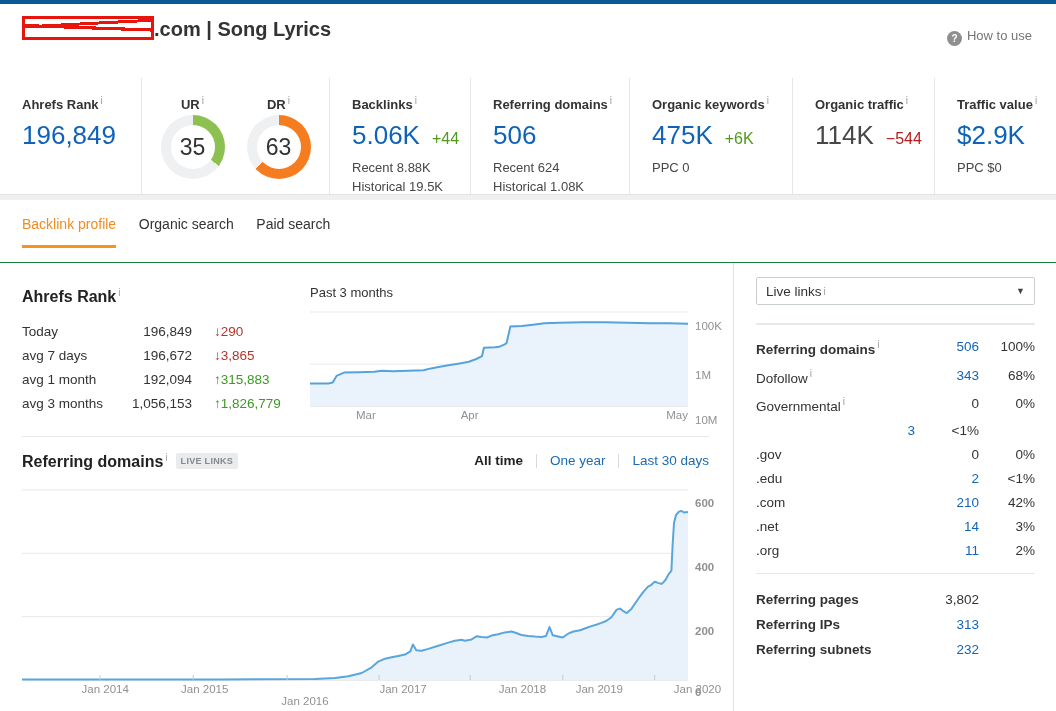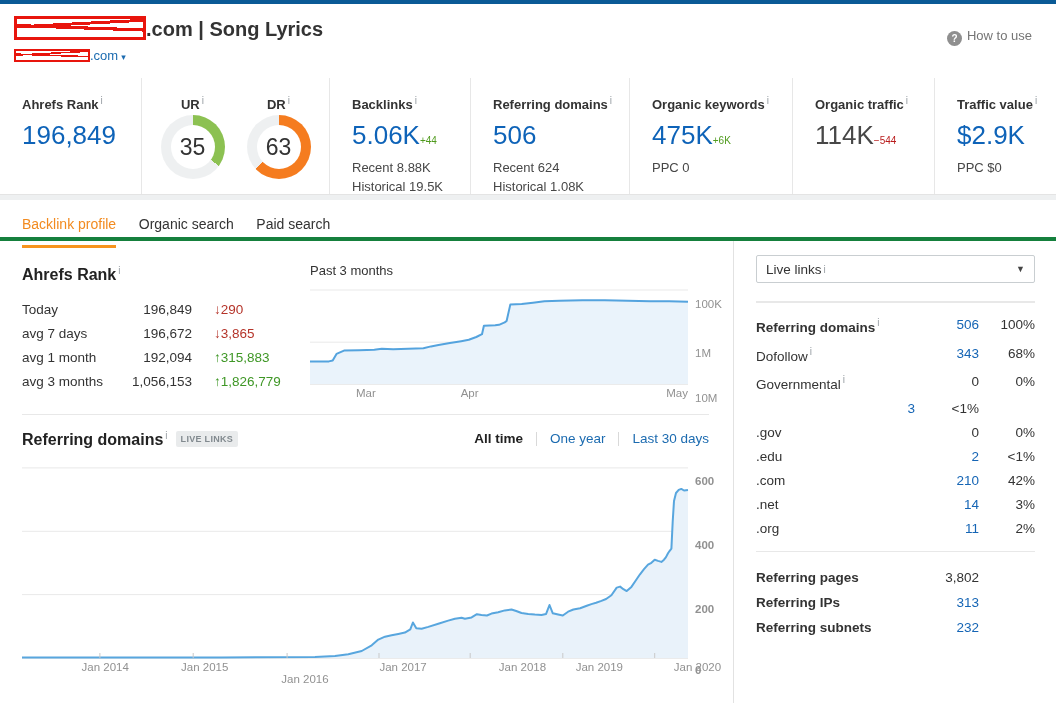--- a/index.html
+++ b/index.html
@@ -6,21 +6,21 @@
   html,body { margin:0; padding:0; }
   body {
     width:1056px; height:711px; overflow:hidden;
     font-family:"Liberation Sans", sans-serif;
     color:#333; background:#fff; font-size:13px;
     position:relative;
   }
   .top-strip { height:4px; background:#0a5a96; }
 
   
-  .header { height:74px; position:relative; padding:12px 22px 0 14px; background:#fff; }
+  .header { height:74px; position:relative; padding:12px 22px 0 22px; background:#fff; }
   .site-title { font-size:20px; font-weight:bold; margin:0; color:#333; line-height:26px; }
   .redact { display:inline-block; border:3px solid #e8150d; vertical-align:-4px;
             background:
               linear-gradient(2deg, transparent 44%, #e8150d 44%, #e8150d 58%, transparent 58%),
               linear-gradient(-3deg, transparent 62%, #e8150d 62%, #e8150d 74%, transparent 74%);
             width:132px; height:24px; }
   .redact.small { width:76px; height:13px; border-width:2px; vertical-align:-2px; }
   .domain-row { margin-top:6px; font-size:13px; color:#1c6bb0; }
   .domain-row .caret { font-size:9px; color:#1c6bb0; margin-left:3px; }
   .how-to-use { position:absolute; right:24px; top:24px; color:#757575; font-size:13px; }
@@ -28,38 +28,38 @@
               background:#8f8f8f; color:#fff; font-size:10px; font-weight:bold;
               text-align:center; line-height:15px; margin-right:5px; vertical-align:-2px; }
 
   
   .metrics { display:flex; height:117px; border-bottom:1px solid #e4e4e4; background:#fff; }
   .m-cell { border-right:1px solid #e7e7e7; padding:17px 0 0 22px; }
   .m-cell:last-child { border-right:none; }
   .m-label { font-weight:bold; font-size:13px; color:#333; white-space:nowrap; }
   .m-value { font-size:26px; color:#0e63b8; margin-top:8px; white-space:nowrap; }
   .m-value.dark { color:#474747; }
-  .m-delta { font-size:10px; margin-left:0;text-align:right; }
+  .m-delta { font-size:16px; margin-left:12px;text-align:right; }
   .pos { color:#4f9a1c; } .neg { color:#b91c1c; }
   .m-sub { font-size:13px; color:#474747; line-height:19px; margin-top:7px; }
   .c-rank { width:142px; }
   .c-donuts { width:188px; display:flex; justify-content:center; gap:22px; padding-left:0; }
   .c-backlinks { width:141px; } .c-refdomains { width:159px; }
   .c-keywords { width:163px; } .c-traffic { width:142px; } .c-value { width:121px; }
   .donut-wrap { text-align:center; }
   .donut-label { font-weight:bold; font-size:13px; margin-bottom:3px; }
   .donut { position:relative; width:64px; height:64px; border-radius:50%; }
   .donut::after { content:""; position:absolute; inset:10px; background:#fff; border-radius:50%; }
   .donut .donut-num { position:absolute; inset:0; display:flex; align-items:center;
                       justify-content:center; font-size:23px; color:#333; z-index:2; }
 
   .gap-strip { height:5px; background:#eef0f1; }
 
   
-  .tabbar { height:41px; background:#fff; border-bottom:4px solid #15803d; padding-left:22px; }
+  .tabbar { height:63px; background:#fff; border-bottom:1px solid #15803d; padding-left:22px; }
   .tab { display:inline-block; position:relative; line-height:48px; height:48px;
          font-size:14px; color:#333; margin-right:19px; cursor:pointer; }
   .tab.active { color:#f28b20; }
   .tab.active::after { content:""; position:absolute; left:0; right:0; bottom:0;
                        height:3px; background:#f7941e; }
 
   
   .content { display:flex; height:462px; }
   .main { width:733px; }
   .sidebar { flex:1; border-left:1px solid #e2e2e2; padding:0 21px 0 22px; }
@@ -120,21 +120,20 @@
   .totals { padding:13px 0 12px 0; font-size:13.5px; }
   .totals .s-row3 { line-height:25px; }
 </style>
 </head>
 <body>
 
 <div class="top-strip"></div>
 
 <div class="header">
   <h1 class="site-title"><span class="redact"></span><span>.com | Song Lyrics</span></h1>
-  <div class="domain-row"><span class="redact small"></span><span>.com</span><span class="caret">▾</span></div>
   <div class="how-to-use"><span class="q-circle">?</span><span>How to use</span></div>
 </div>
 
 <div class="metrics">
   <div class="m-cell c-rank">
     <div class="m-label"><span>Ahrefs Rank</span><sup class="info">i</sup></div>
     <div class="m-value">196,849</div>
   </div>
   <div class="m-cell c-donuts">
     <div class="donut-wrap">

